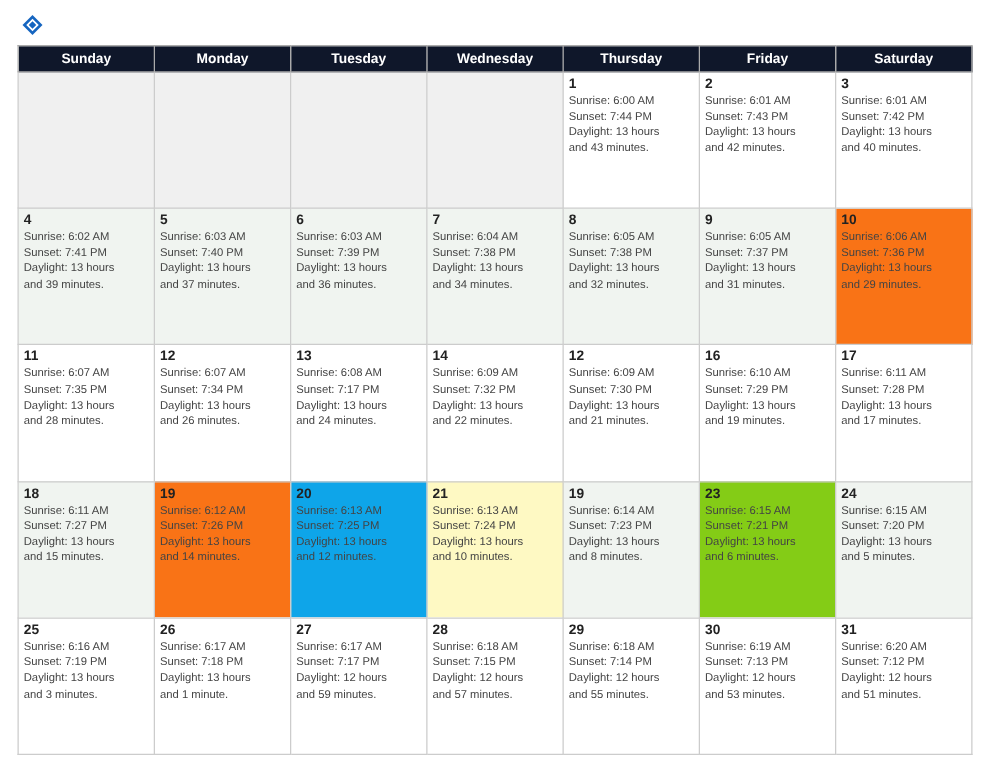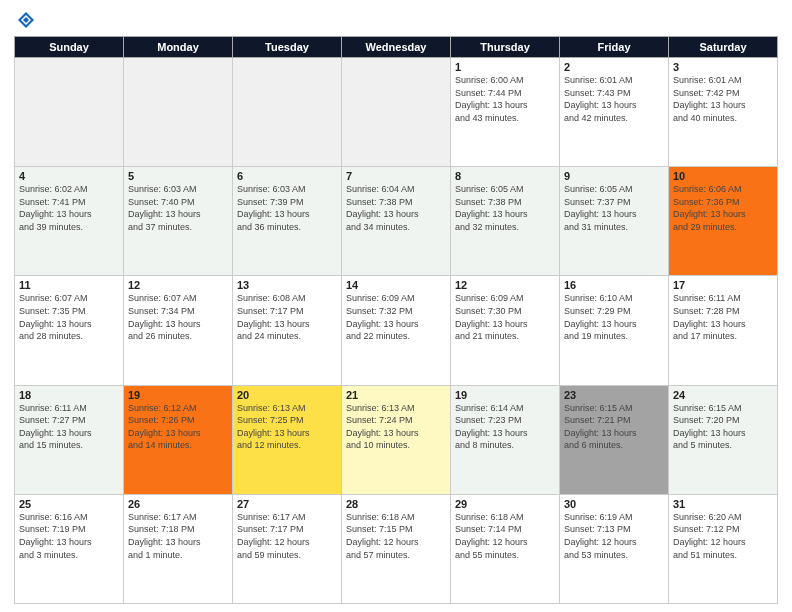--- a/index.html
+++ b/index.html
@@ -276,42 +276,42 @@
 Daylight: 13 hours
 and 15 minutes.</div>
           </td>
           <td style="background: #f97316;">
             <span class="day-num">19</span>
             <div class="day-info" style="white-space: pre-line;">Sunrise: 6:12 AM
 Sunset: 7:26 PM
 Daylight: 13 hours
 and 14 minutes.</div>
           </td>
-          <td style="background: #fde047;">
+          <td style="background: #0ea5e9;">
             <span class="day-num">20</span>
             <div class="day-info" style="white-space: pre-line;">Sunrise: 6:13 AM
 Sunset: 7:25 PM
 Daylight: 13 hours
 and 12 minutes.</div>
           </td>
           <td style="background: #fef9c3;">
             <span class="day-num">21</span>
             <div class="day-info" style="white-space: pre-line;">Sunrise: 6:13 AM
 Sunset: 7:24 PM
 Daylight: 13 hours
 and 10 minutes.</div>
           </td>
           <td style="background: rgb(240, 244, 240);">
             <span class="day-num">19</span>
             <div class="day-info" style="white-space: pre-line;">Sunrise: 6:14 AM
 Sunset: 7:23 PM
 Daylight: 13 hours
 and 8 minutes.</div>
           </td>
-          <td style="background: #a3a3a3;">
+          <td style="background: #84cc16;">
             <span class="day-num">23</span>
             <div class="day-info" style="white-space: pre-line;">Sunrise: 6:15 AM
 Sunset: 7:21 PM
 Daylight: 13 hours
 and 6 minutes.</div>
           </td>
           <td style="background: rgb(240, 244, 240);">
             <span class="day-num">24</span>
             <div class="day-info" style="white-space: pre-line;">Sunrise: 6:15 AM
 Sunset: 7:20 PM

